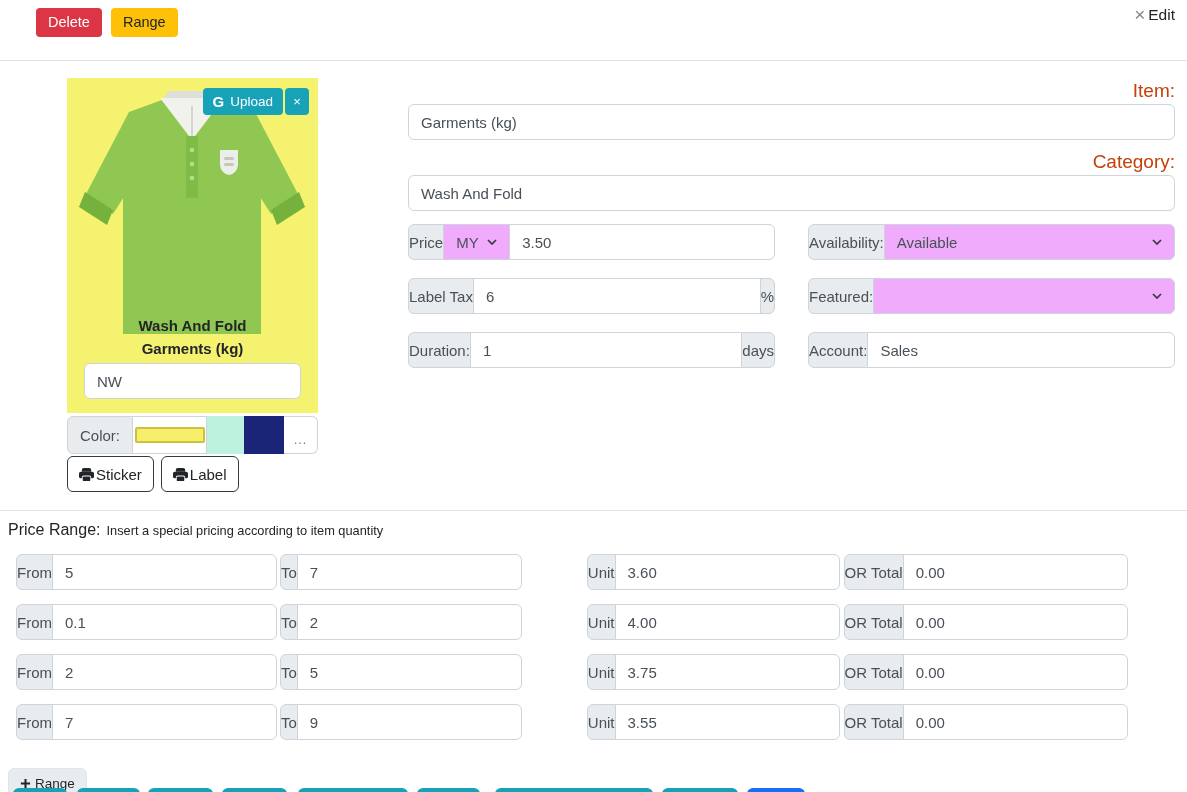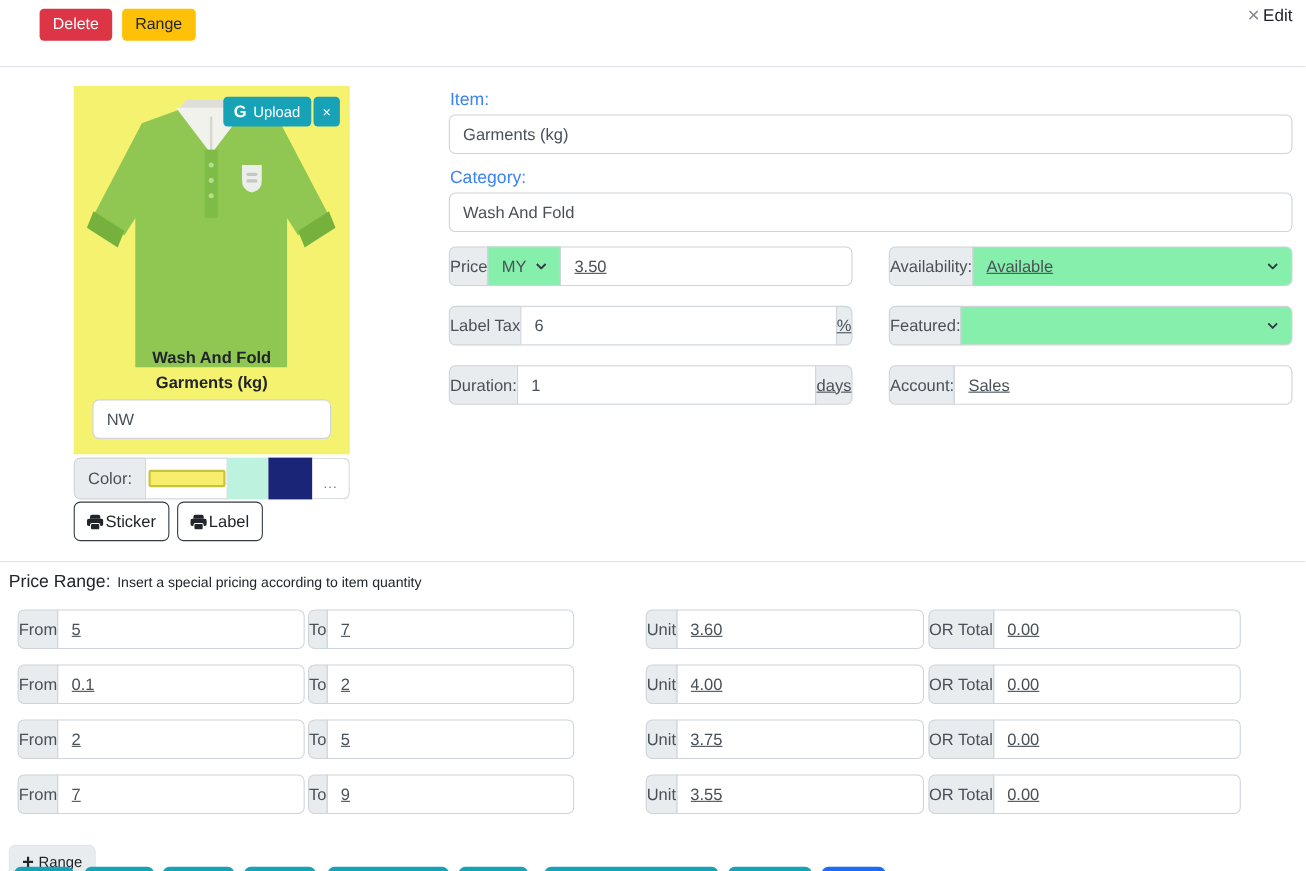--- a/index.html
+++ b/index.html
@@ -51,34 +51,34 @@
                 border-radius:0 6px 6px 0; color:#6c757d; font-size:12px; cursor:pointer;
                 display:flex; align-items:flex-end; justify-content:center; padding-bottom:6px;
                 font-family:"Liberation Sans",sans-serif; letter-spacing:1px; }
   .print-row { display:flex; gap:7px; margin-top:2px; }
   .print-btn { background:#fff; border:1px solid #343a40; border-radius:6px; height:36px;
                display:flex; align-items:center; gap:2px; padding:0 11px; font-size:15px;
                color:#212529; cursor:pointer; font-family:"Liberation Sans",sans-serif; }
 
   
   .right-col { position:absolute; left:408px; top:78px; width:767px; padding-top:4px; }
-  .f-label { font-size:16px; line-height:17px; margin:0 0 5px 1px; color:#3b82f6; }
+  .f-label { font-size:19px; line-height:17px; margin:0 0 5px 1px; color:#c2410c;text-align:right; }
   .f-input { width:100%; height:36px; border:1px solid #ced4da; border-radius:6px; padding:0 12px;
              font-size:15px; color:#495057; background:#fff; font-family:"Liberation Sans",sans-serif; }
   .mt13 { margin-top:13px; } .mt18 { margin-top:18px; }
   .form-row { display:flex; justify-content:space-between; }
   .ig { display:flex; height:36px; width:367px; }
   .ig .addon { background:#e9ecef; border:1px solid #ced4da; color:#495057; display:flex;
                align-items:center; padding:0 0; white-space:nowrap; }
   .ig > :first-child { border-radius:6px 0 0 6px; }
-  .ig > :last-child { border-radius:0 6px 6px 0;text-decoration:underline; }
+  .ig > :last-child { border-radius:0 6px 6px 0; }
   .ig > :not(:first-child) { margin-left:-1px; }
   .ig input { border:1px solid #ced4da; padding:0 12px; font-size:15px; color:#495057; flex:1;
               min-width:0; background:#fff; font-family:"Liberation Sans",sans-serif; border-radius:0; }
-  .selectbox { border:1px solid #ced4da; background:#86efac; display:flex; align-items:center;
+  .selectbox { border:1px solid #ced4da; background:#f0abfc; display:flex; align-items:center;
                padding:0 12px; color:#495057; cursor:pointer; justify-content:space-between; gap:8px; }
   .selectbox.grow { flex:1; }
 
   
   .pr-section { position:absolute; left:8px; top:521px; width:1159px; }
   .pr-head { display:flex; align-items:baseline; gap:6px; margin-bottom:15px; }
   .pr-title { font-size:16px; color:#212529; }
   .pr-sub { font-size:12.8px; color:#212529; }
   .pr-row { position:relative; display:flex; height:36px; margin-bottom:14px; }
   .g-from { margin-left:8px; width:191px; }

